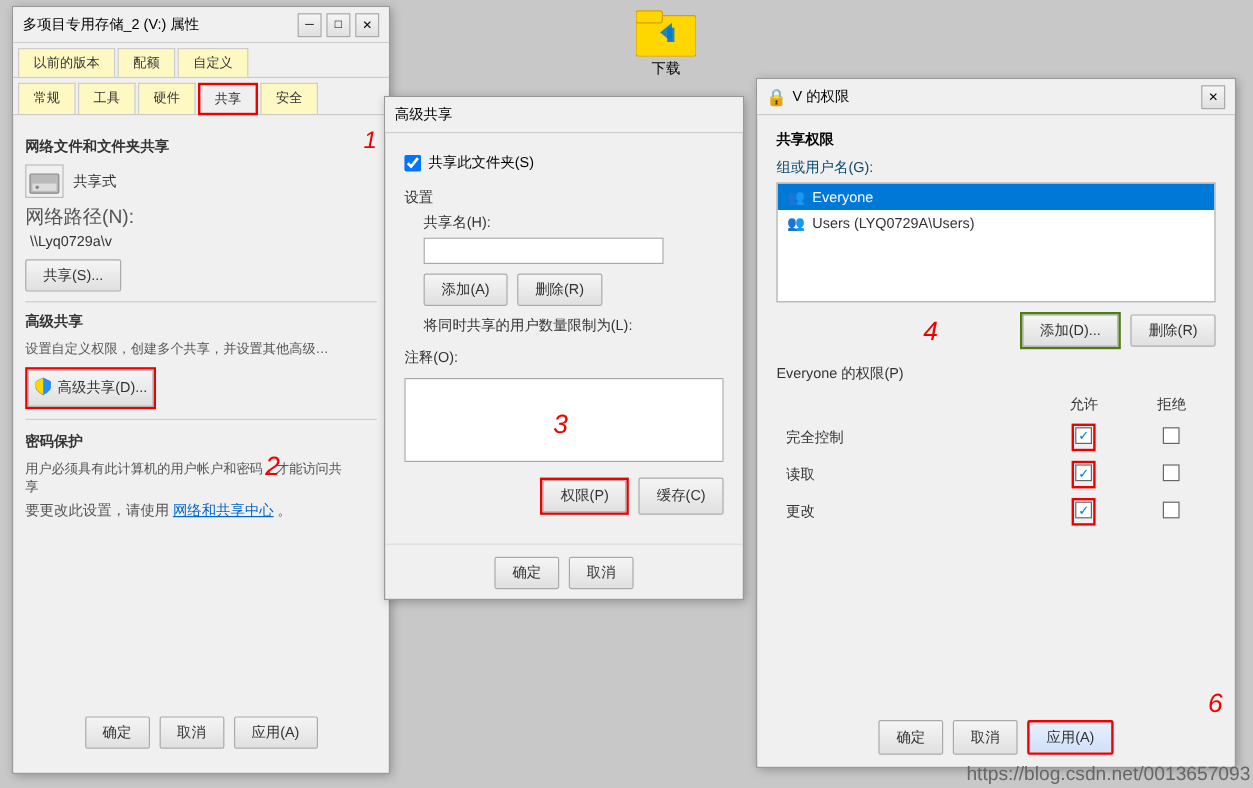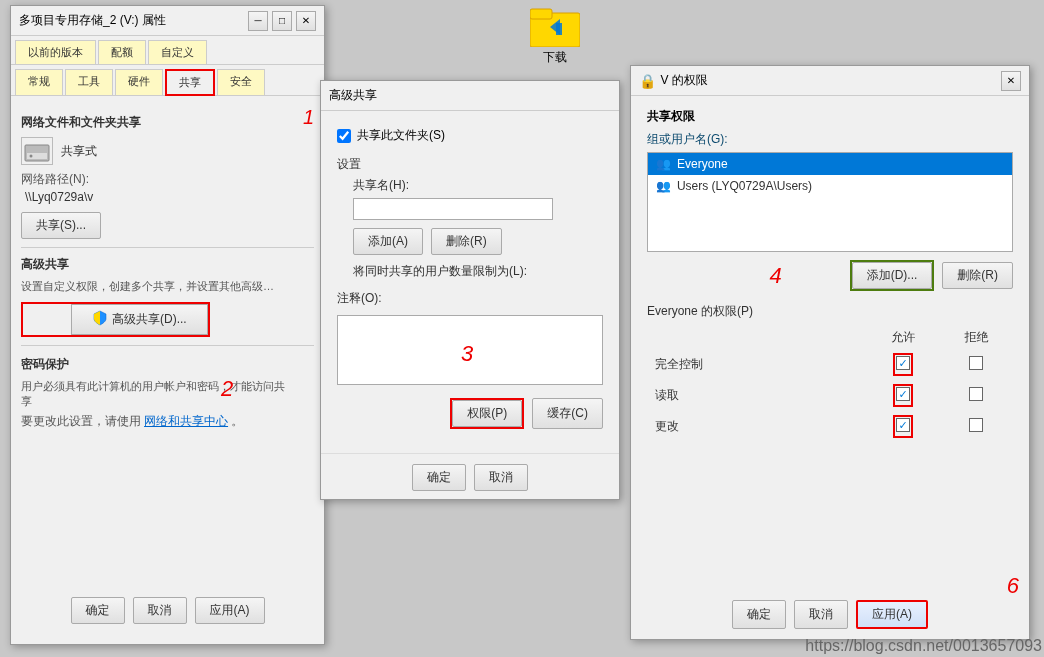--- a/index.html
+++ b/index.html
@@ -73,48 +73,47 @@
       width: 32px;
       height: 28px;
       background: #f0f0f0;
       border: 1px solid #bbb;
       display: flex;
       align-items: center;
       justify-content: center;
       font-size: 18px;
     }
     .drive-label { font-size: 12px; color: #333; }
-    .label-row { font-size: 12px; color: #555; margin: 4px 0 2px; }
+    .label-row { font-size: 16px; color: #555; margin: 4px 0 2px; }
     .path-text { font-size: 12px; color: #333; margin-left: 4px; }
     .btn {
       border: 1px solid #aaa;
       background: linear-gradient(to bottom, #f5f5f5, #e0e0e0);
       padding: 4px 14px;
       cursor: pointer;
       font-size: 12px;
       color: #333;
       border-radius: 2px;
     }
     .divider { border: none; border-top: 1px solid #ccc; margin: 8px 0; }
     .section-box { margin: 8px 0; }
     .highlight-box {
       border: 2px solid #e00;
       display: inline-block;
     }
     .adv-share-btn {
       display: flex;
       align-items: center;
       gap: 4px;
-      padding: 5px 20px;
+      padding: 5px 4px;
       border: 1px solid #aaa;
       background: linear-gradient(to bottom, #f5f5f5, #e0e0e0);
       cursor: pointer;
       font-size: 12px;
       color: #333;
-      margin-left: 48px;
     }
     .password-section { margin-top: 10px; }
     .small-link { color: #0066cc; text-decoration: underline; cursor: pointer; }
     .bottom-buttons {
       position: absolute;
       bottom: 10px;
       left: 0;
       right: 0;
       display: flex;
       justify-content: center;

